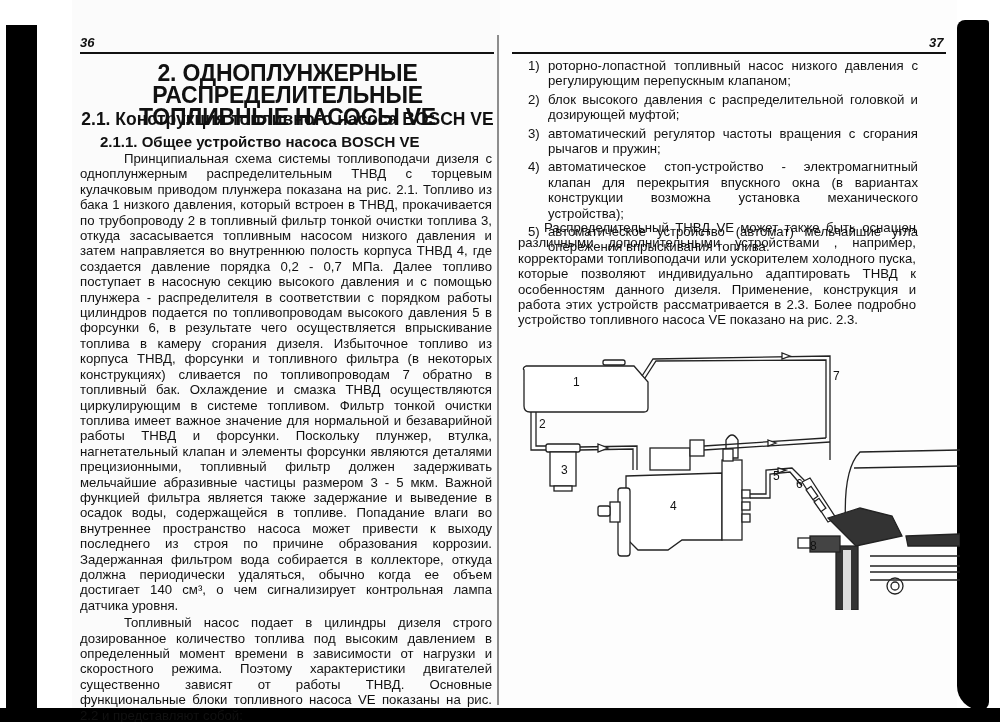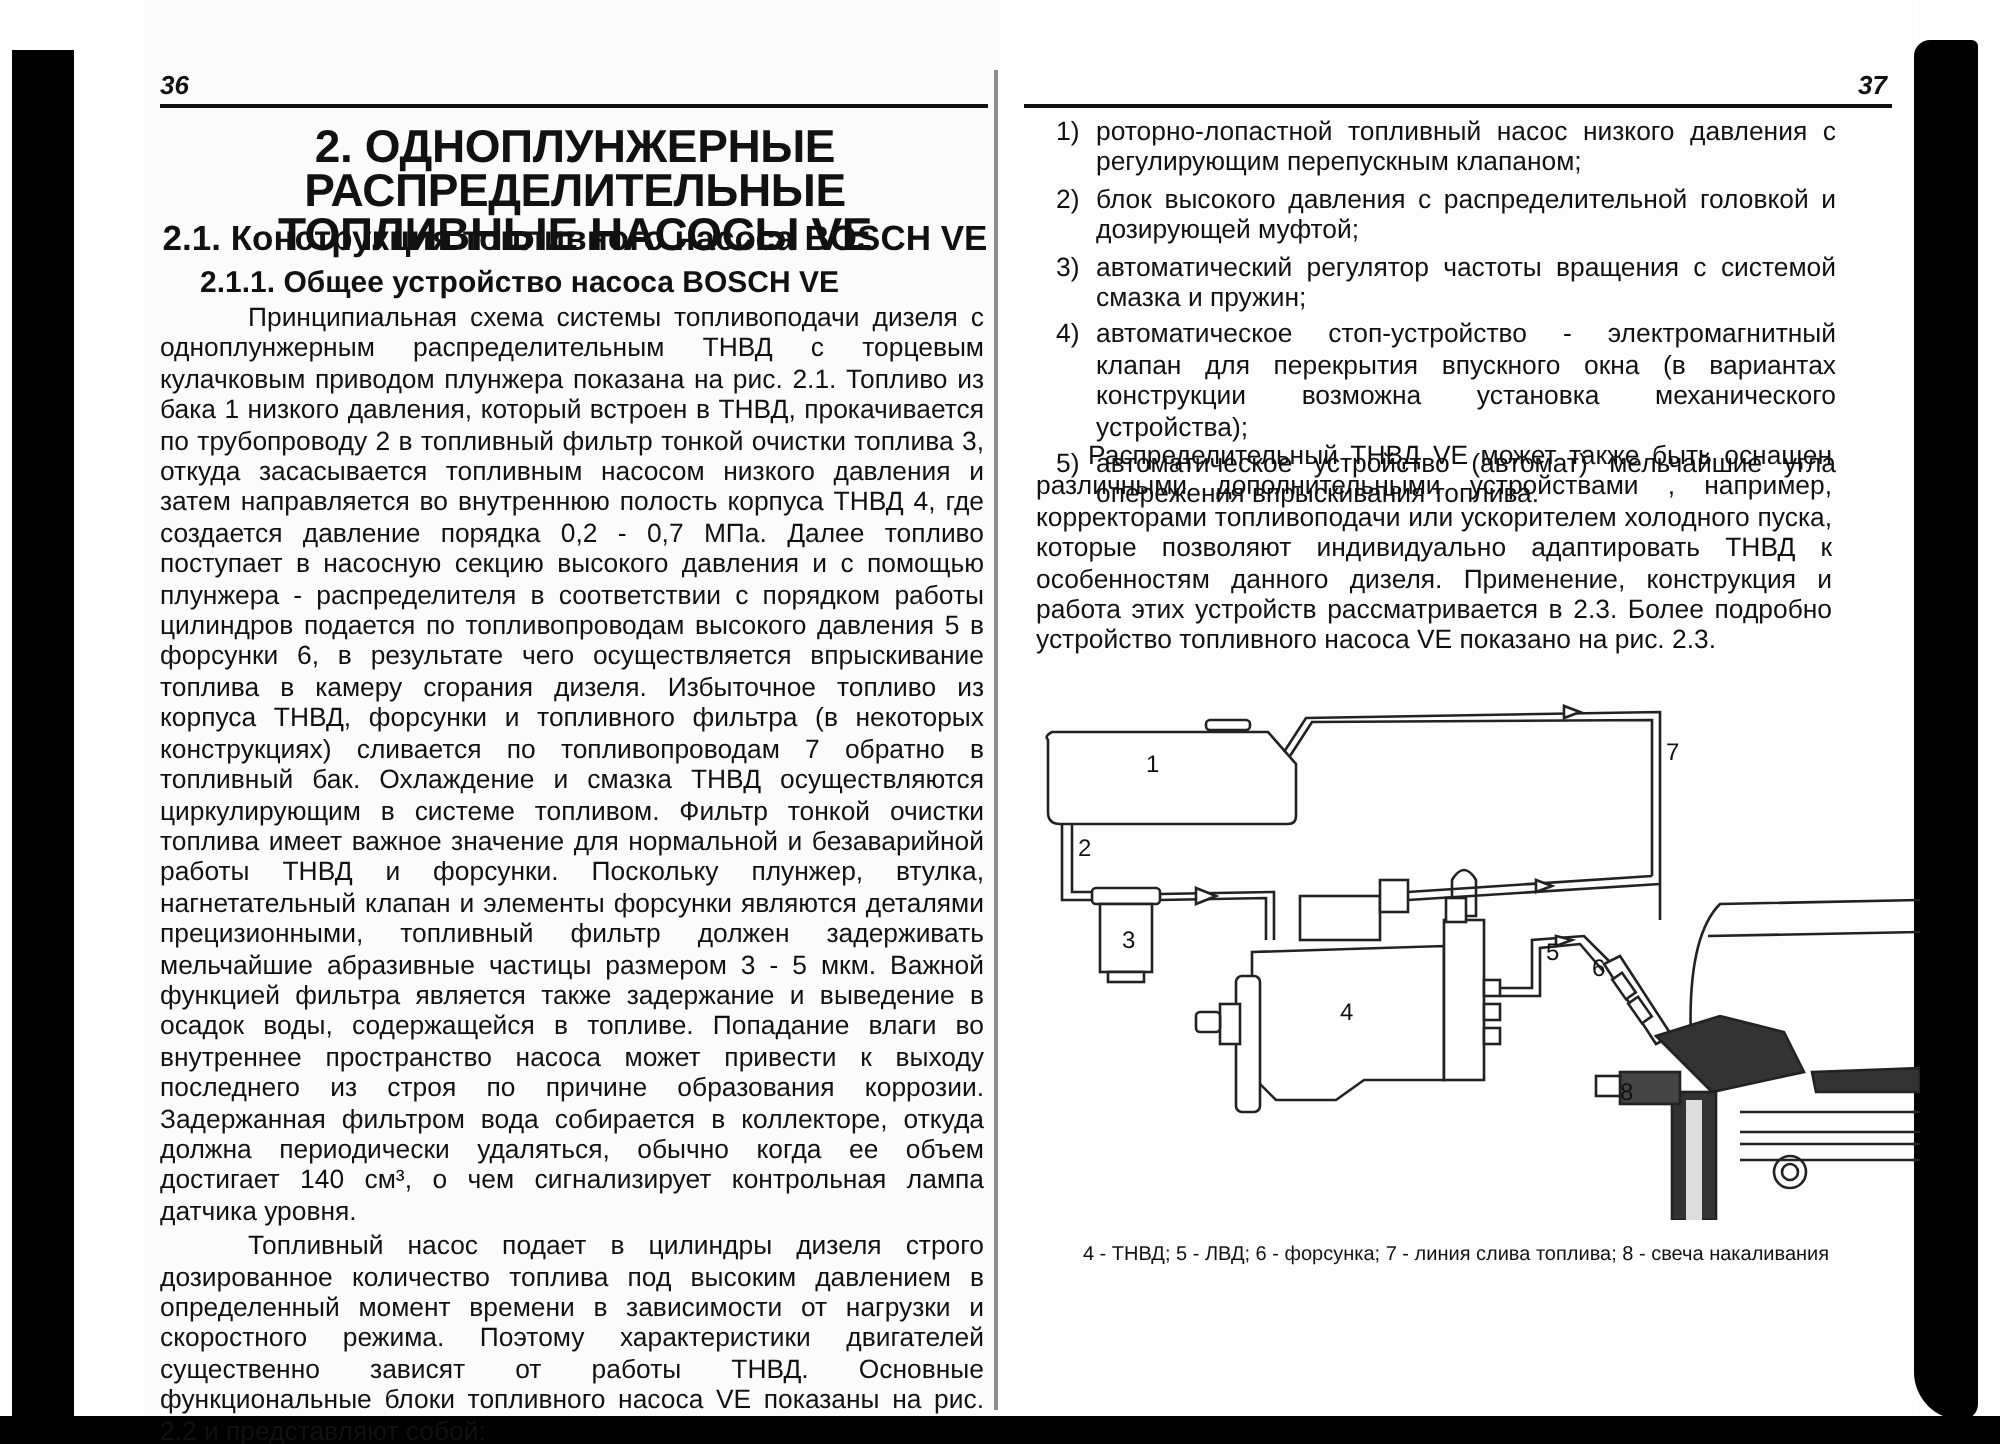--- a/index.html
+++ b/index.html
@@ -56,21 +56,21 @@
   <p>Принципиальная схема системы топливоподачи дизеля с одноплунжерным распределительным ТНВД с торцевым кулачковым приводом плунжера показана на рис. 2.1. Топливо из бака 1 низкого давления, который встроен в ТНВД, прокачивается по трубопроводу 2 в топливный фильтр тонкой очистки топлива 3, откуда засасывается топливным насосом низкого давления и затем направляется во внутреннюю полость корпуса ТНВД 4, где создается давление порядка 0,2 - 0,7 МПа. Далее топливо поступает в насосную секцию высокого давления и с помощью плунжера - распределителя в соответствии с порядком работы цилиндров подается по топливопроводам высокого давления 5 в форсунки 6, в результате чего осуществляется впрыскивание топлива в камеру сгорания дизеля. Избыточное топливо из корпуса ТНВД, форсунки и топливного фильтра (в некоторых конструкциях) сливается по топливопроводам 7 обратно в топливный бак. Охлаждение и смазка ТНВД осуществляются циркулирующим в системе топливом. Фильтр тонкой очистки топлива имеет важное значение для нормальной и безаварийной работы ТНВД и форсунки. Поскольку плунжер, втулка, нагнетательный клапан и элементы форсунки являются деталями прецизионными, топливный фильтр должен задерживать мельчайшие абразивные частицы размером 3 - 5 мкм. Важной функцией фильтра является также задержание и выведение в осадок воды, содержащейся в топливе. Попадание влаги во внутреннее пространство насоса может привести к выходу последнего из строя по причине образования коррозии. Задержанная фильтром вода собирается в коллекторе, откуда должна периодически удаляться, обычно когда ее объем достигает 140 см³, о чем сигнализирует контрольная лампа датчика уровня.</p>
   <p class="second">Топливный насос подает в цилиндры дизеля строго дозированное количество топлива под высоким давлением в определенный момент времени в зависимости от нагрузки и скоростного режима. Поэтому характеристики двигателей существенно зависят от работы ТНВД. Основные функциональные блоки топливного насоса VE показаны на рис. 2.2 и представляют собой:</p>
 </div>
 
 <div class="page-num" style="left:929px;top:35px;">37</div>
 <div class="rule" style="left:512px;top:52px;width:434px;"></div>
 
 <ul class="list">
   <li><span class="num">1)</span><span>роторно-лопастной топливный насос низкого давления с регулирующим перепускным клапаном;</span></li>
   <li><span class="num">2)</span><span>блок высокого давления с распределительной головкой и дозирующей муфтой;</span></li>
-  <li><span class="num">3)</span><span>автоматический регулятор частоты вращения с системой смазка и пружин;</span></li>
+  <li><span class="num">3)</span><span>автоматический регулятор частоты вращения с сгорания рычагов и пружин;</span></li>
   <li><span class="num">4)</span><span>автоматическое стоп-устройство - электромагнитный клапан для перекрытия впускного окна (в вариантах конструкции возможна установка механического устройства);</span></li>
   <li><span class="num">5)</span><span>автоматическое устройство (автомат) мельчайшие угла опережения впрыскивания топлива.</span></li>
 </ul>
 
 <div class="body-right">
   <p>Распределительный ТНВД VE может также быть оснащен различными дополнительными устройствами , например, корректорами топливоподачи или ускорителем холодного пуска, которые позволяют индивидуально адаптировать ТНВД  к особенностям данного дизеля. Применение, конструкция и работа этих устройств рассматривается в 2.3. Более подробно устройство топливного насоса VE показано на рис. 2.3.</p>
 </div>
 
 <svg class="diagram" viewBox="0 0 450 270" xmlns="http://www.w3.org/2000/svg" fill="none" stroke="#222" stroke-width="1.3">
 
@@ -145,14 +145,13 @@
     <text x="51" y="134">3</text>
     <text x="160" y="170">4</text>
     <text x="263" y="140">5</text>
     <text x="286" y="148">6</text>
     <text x="323" y="40">7</text>
     <text x="300" y="210">8</text>
   </g>
 </svg>
 
 <div class="caption">
-  <span class="cap-line">4 - ТНВД; 5 - ЛВД; 6 - форсунка; 7 - линия слива топлива; 8 - свеча накаливания</span>
 </div>
 
 </body></html>

